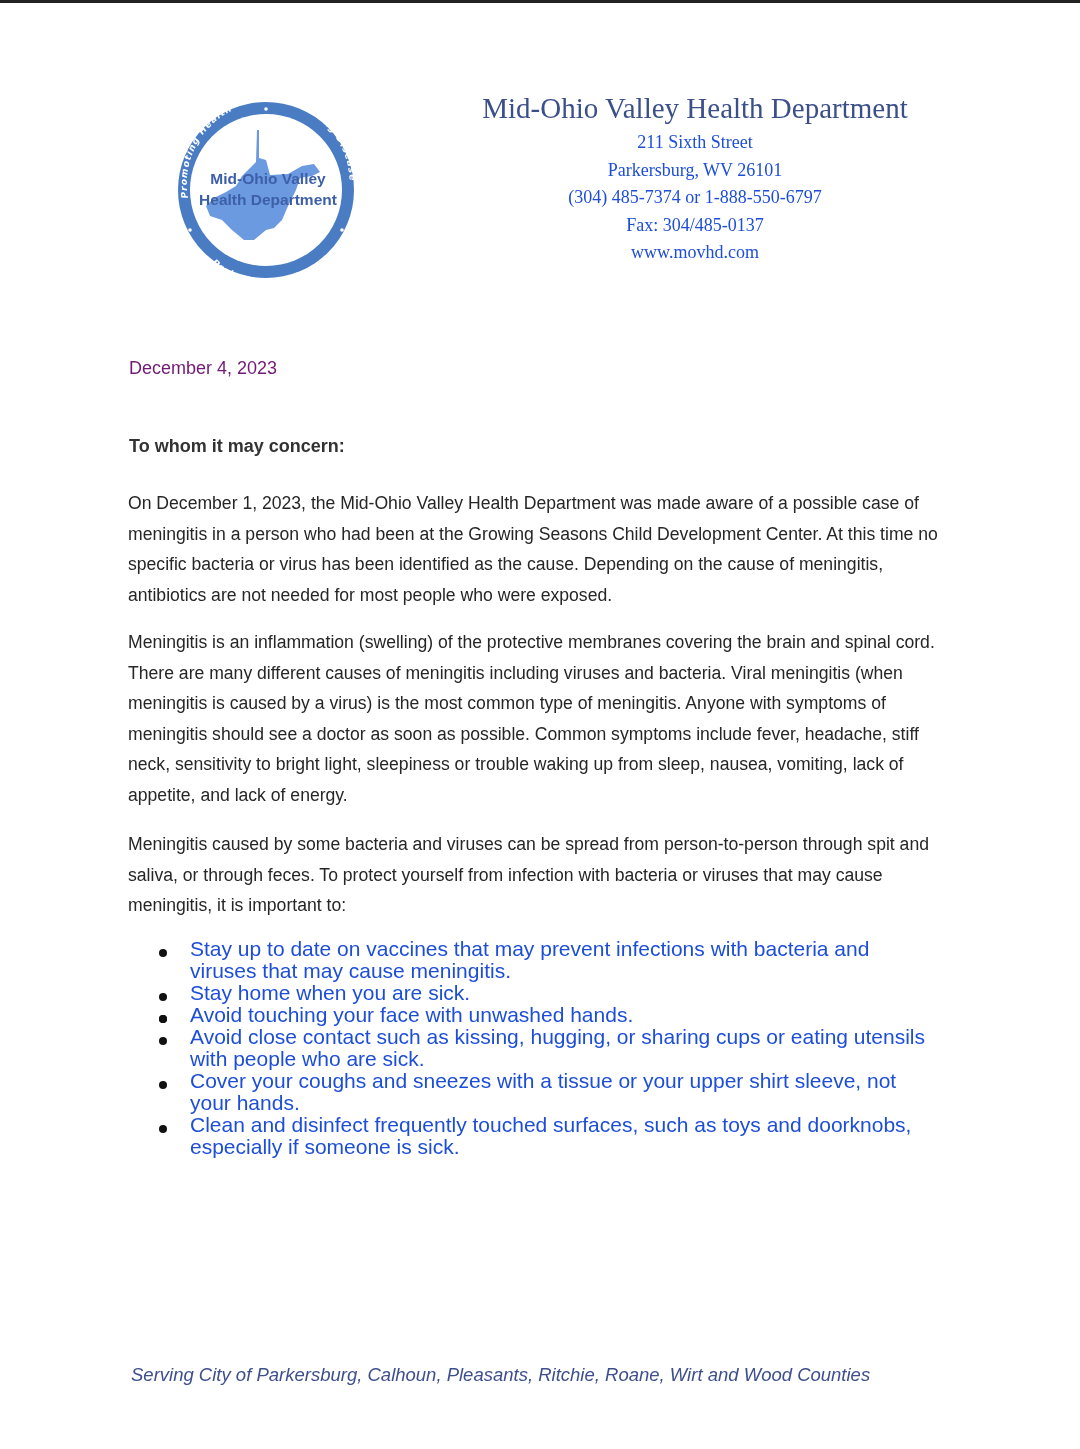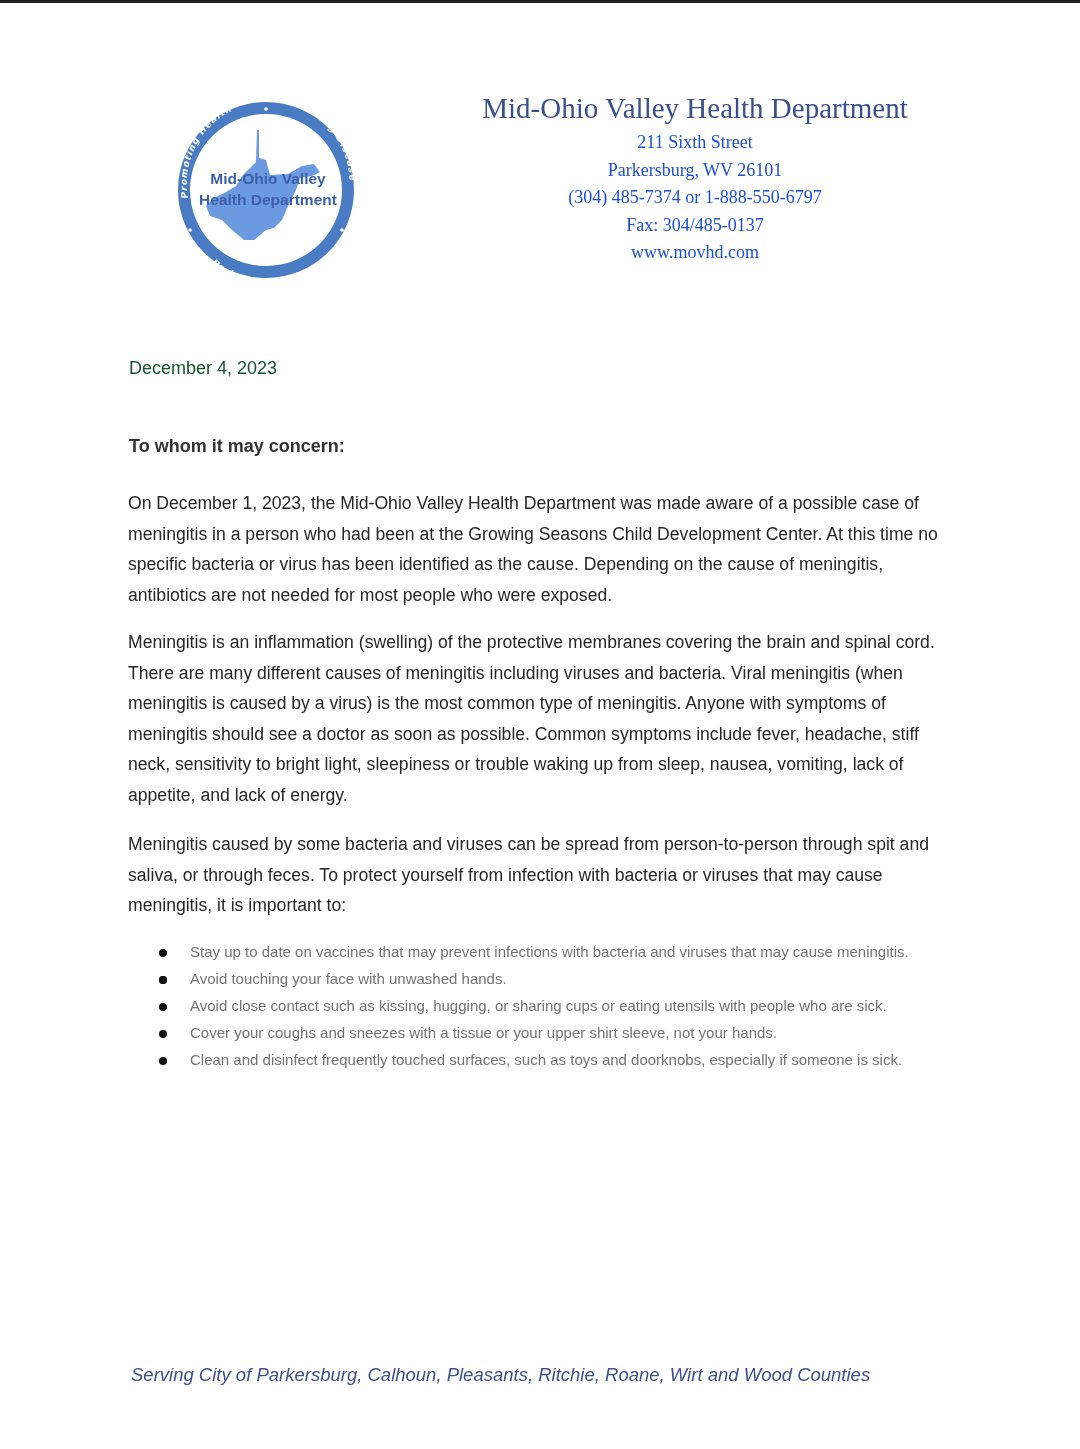--- a/index.html
+++ b/index.html
@@ -5,28 +5,28 @@
   html, body { margin: 0; padding: 0; }
   body {
     width: 1080px; height: 1449px; background: #ffffff; position: relative; overflow: hidden;
     font-family: "Liberation Sans", sans-serif; color: #222;
   }
   .top-line { position: absolute; left: 0; top: 0; width: 1080px; height: 3px; background: #222; }
   .logo { position: absolute; left: 170px; top: 80px; width: 192px; height: 206px; }
   .letterhead { position: absolute; left: 450px; top: 92px; width: 490px; text-align: center; color: #3b4f8a; font-family: Liberation Serif, serif; }
   .org-name { font-size: 29px; letter-spacing: 0px; margin-bottom: 4px; }
   .addr-line { font-size: 18px; line-height: 27.5px; color: #1d4ed8; }
-  .date { position: absolute; left: 129px; top: 358px; font-size: 18px; color: #14532d; }
+  .date { position: absolute; left: 129px; top: 358px; font-size: 18px; color: #701a75; }
   .salutation { position: absolute; left: 129px; top: 436px; font-size: 18px; color: #333; font-weight: bold; }
   .para { position: absolute; left: 128px; width: 815px; font-size: 17.6px; line-height: 30.5px; color: #262626; }
   .p1 { top: 488px; }
   .p2 { top: 627px; }
   .p3 { top: 829px; }
   .bullets { position: absolute; left: 155px; top: 938px; width: 780px; margin: 0; padding: 0; list-style: none; }
-  .bullets li { position: relative; padding-left: 35px; font-size: 15px; line-height: 27px; color: #737373; margin-bottom: 0; }
+  .bullets li { position: relative; padding-left: 35px; font-size: 21px; line-height: 22px; color: #1d4ed8; margin-bottom: 0; }
   .bullet-dot { position: absolute; left: 4px; top: 11px; width: 8px; height: 8px; border-radius: 50%; background: #111; }
   .footer { position: absolute; left: 131px; top: 1364px; font-size: 18.5px; font-style: italic; font-weight: normal; color: #3d4f8c; }
 </style>
 </head>
 <body>
 
 <div class="top-line"></div>
 
 <svg class="logo" viewBox="0 0 192 206">
   <defs>
@@ -65,20 +65,21 @@
 
 <div class="date">December 4, 2023</div>
 <div class="salutation">To whom it may concern:</div>
 
 <div class="para p1">On December 1, 2023, the Mid-Ohio Valley Health Department was made aware of a possible case of meningitis in a person who had been at the Growing Seasons Child Development Center. At this time no specific bacteria or virus has been identified as the cause. Depending on the cause of meningitis, antibiotics are not needed for most people who were exposed.</div>
 <div class="para p2">Meningitis is an inflammation (swelling) of the protective membranes covering the brain and spinal cord. There are many different causes of meningitis including viruses and bacteria. Viral meningitis (when meningitis is caused by a virus) is the most common type of meningitis. Anyone with symptoms of meningitis should see a doctor as soon as possible. Common symptoms include fever, headache, stiff neck, sensitivity to bright light, sleepiness or trouble waking up from sleep, nausea, vomiting, lack of appetite, and lack of energy.</div>
 <div class="para p3">Meningitis caused by some bacteria and viruses can be spread from person-to-person through spit and saliva, or through feces. To protect yourself from infection with bacteria or viruses that may cause meningitis, it is important to:</div>
 
 <ul class="bullets">
   <li><span class="bullet-dot"></span><span>Stay up to date on vaccines that may prevent infections with bacteria and viruses that may cause meningitis.</span></li>
+  <li><span class="bullet-dot"></span><span>Stay home when you are sick.</span></li>
   <li><span class="bullet-dot"></span></li>
   <li><span class="bullet-dot"></span><span>Avoid touching your face with unwashed hands.</span></li>
   <li><span class="bullet-dot"></span><span>Avoid close contact such as kissing, hugging, or sharing cups or eating utensils with people who are sick.</span></li>
   <li><span class="bullet-dot"></span><span>Cover your coughs and sneezes with a tissue or your upper shirt sleeve, not your hands.</span></li>
   <li><span class="bullet-dot"></span><span>Clean and disinfect frequently touched surfaces, such as toys and doorknobs, especially if someone is sick.</span></li>
 </ul>
 
 <div class="footer">Serving City of Parkersburg, Calhoun, Pleasants, Ritchie, Roane, Wirt and Wood Counties</div>
 
 </body></html>

